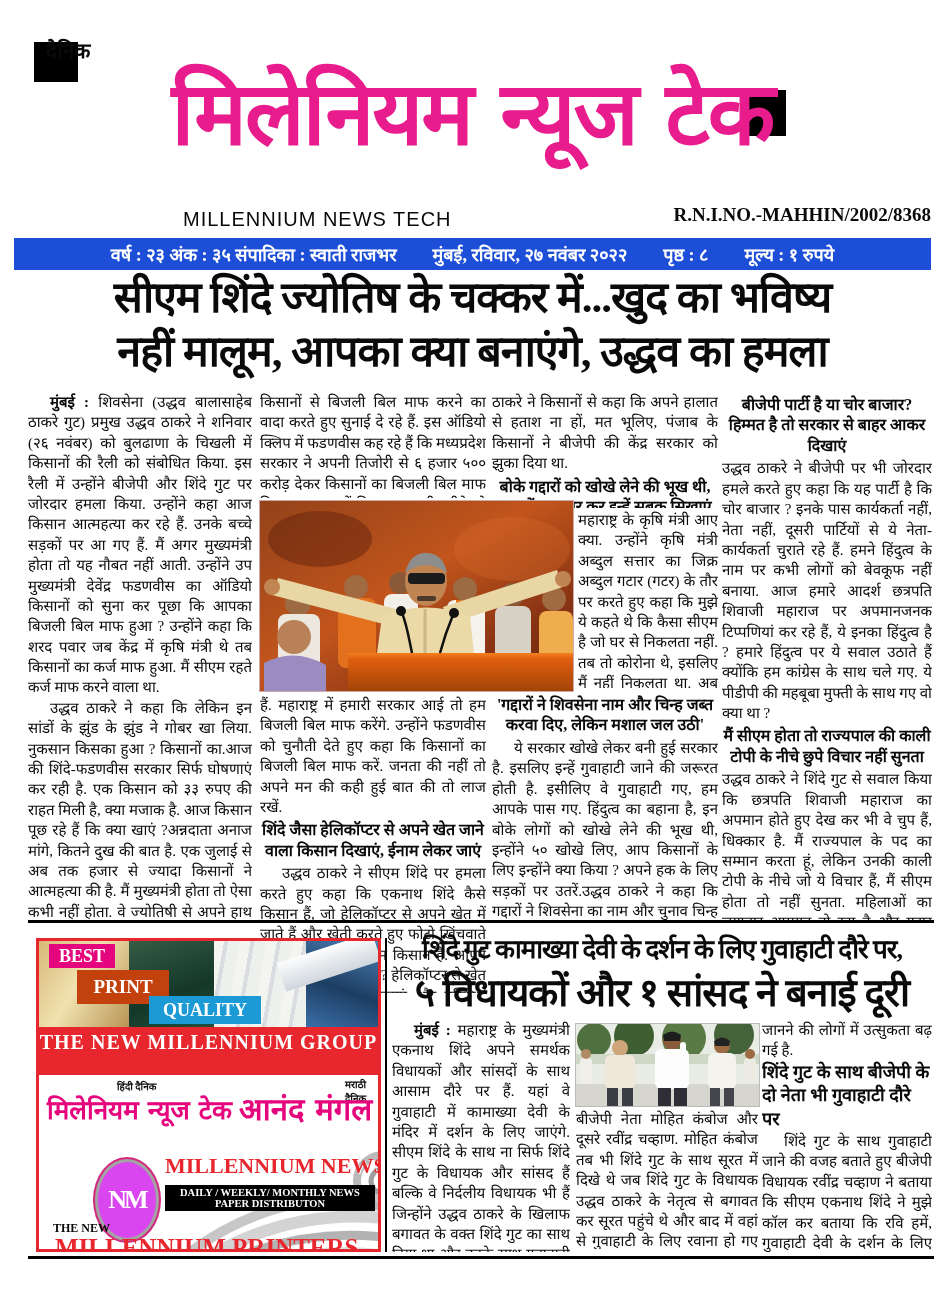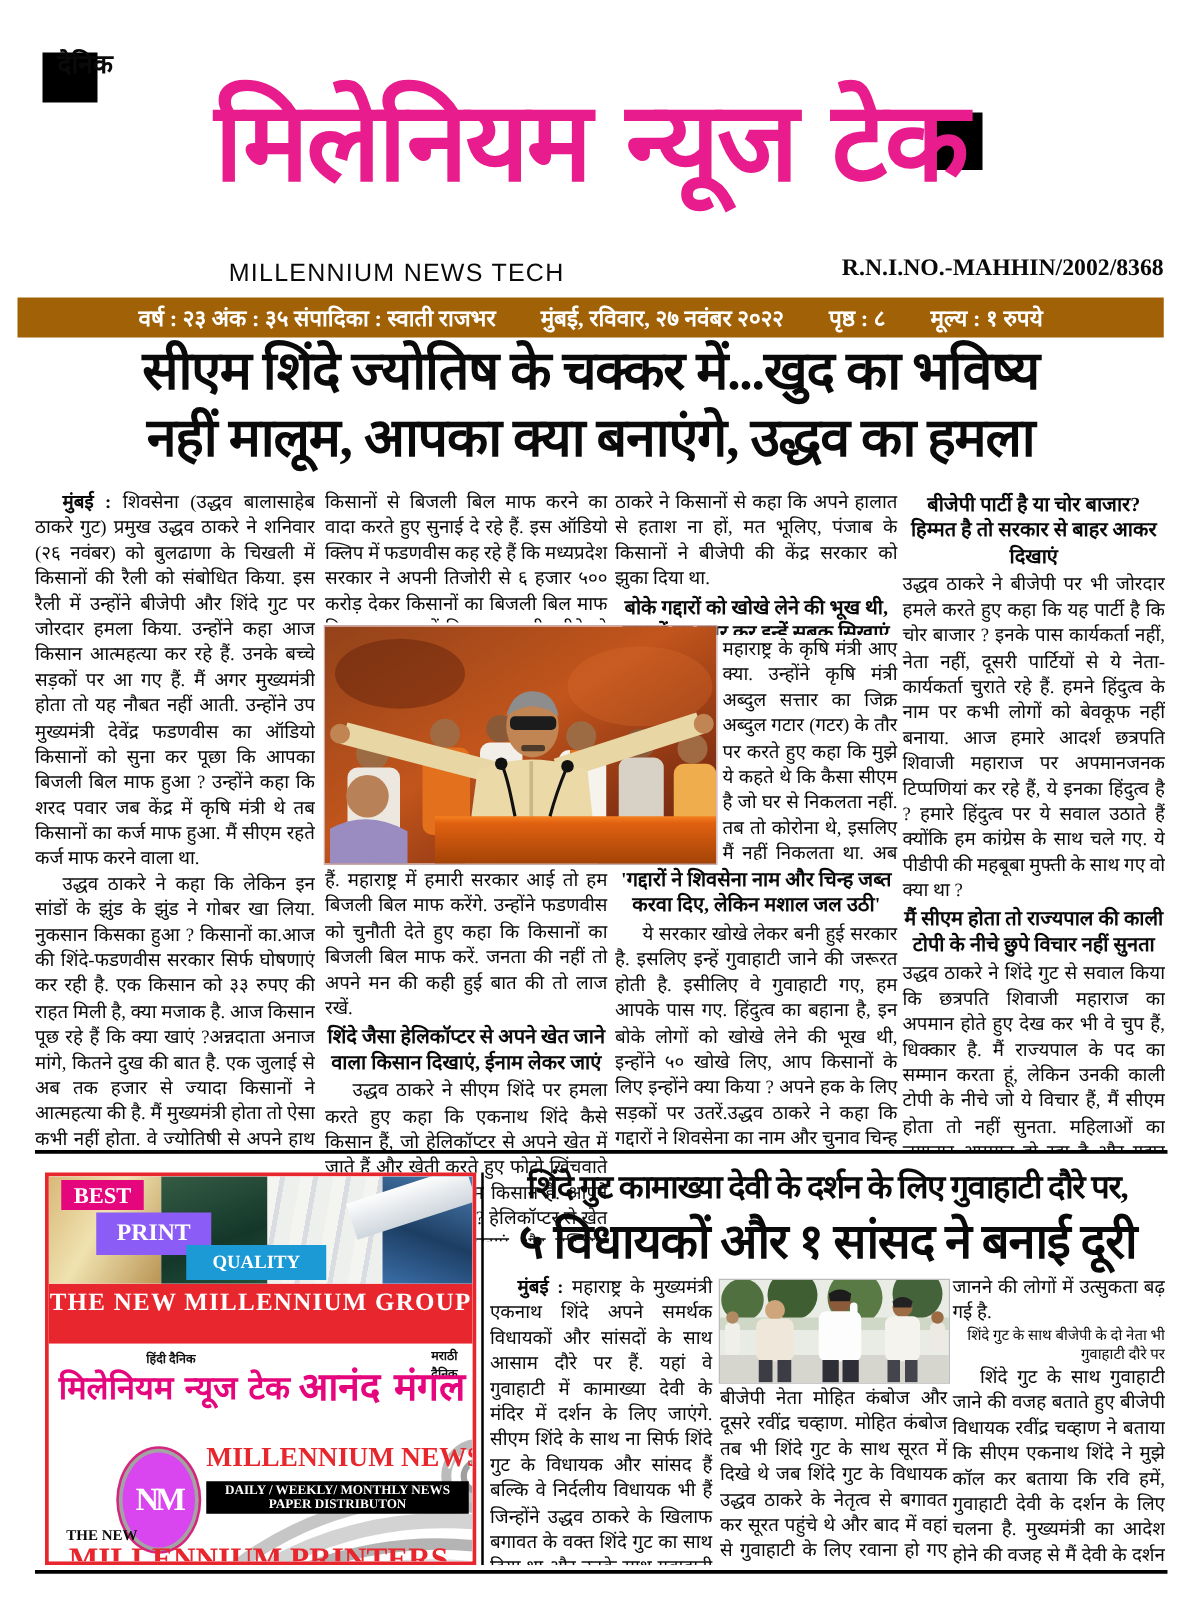--- a/index.html
+++ b/index.html
@@ -8,21 +8,21 @@
   .abs{position:absolute;}
   .mark{position:absolute;background:#000;}
   
   .daily{left:46px;top:36px;font-size:21px;font-weight:bold;}
   .masthead{left:0;right:0;top:52px;text-align:center;white-space:nowrap;
             font-family:"DejaVu Sans",sans-serif;font-weight:900;font-size:88px;line-height:1.4;
             color:#e81c8c;letter-spacing:-2px;}
   .mast-en{left:183px;top:208px;font-family:"Liberation Sans",sans-serif;font-weight:normal;
            font-size:20px;letter-spacing:1px;}
   .rni{right:14px;top:204px;font-weight:bold;font-size:19px;}
-  .infobar{left:14px;right:14px;top:238px;height:32px;background:#a16207;color:#fff;
+  .infobar{left:14px;right:14px;top:238px;height:32px;background:#1d4ed8;color:#fff;
            display:flex;align-items:center;justify-content:center;gap:36px;
            font-size:18px;font-weight:bold;white-space:nowrap;}
   
   .h1line{left:0;right:0;text-align:center;font-weight:800;font-size:43px;line-height:1.0;
           letter-spacing:-1px;white-space:nowrap;}
   
   .bt{font-size:15px;line-height:1.36;text-align:justify;overflow:hidden;}
   .sub{font-weight:bold;text-align:center;font-size:16px;line-height:1.28;padding:3px 0 2px;}
   .ind{text-indent:22px;}
   .col{position:absolute;}
@@ -43,22 +43,22 @@
            background:linear-gradient(160deg,#355c44,#14372a 60%,#23513a);}
   .ad .cb3{position:absolute;left:175px;top:0;width:92px;height:86px;
            background:repeating-linear-gradient(100deg,#f4f4f0 0 10px,#d9dce0 10px 14px,#eef0ee 14px 26px);}
   .ad .cb4{position:absolute;left:267px;top:0;right:0;height:86px;
            background:linear-gradient(200deg,#4d80b5,#1d3e63 55%,#3a6ea8);}
   .ad .paperstreak{position:absolute;left:240px;top:6px;width:100px;height:30px;transform:rotate(-18deg);
            background:linear-gradient(#fdfdfd,#cfd6dd);}
   .tagbox{position:absolute;color:#fff;font-weight:bold;text-align:center;
           font-family:"Liberation Serif",serif;}
   .tag-best{left:10px;top:3px;width:66px;height:24px;background:#e5067e;font-size:18px;line-height:24px;}
-  .tag-print{left:38px;top:29px;width:92px;height:34px;background:#8b5cf6;font-size:19px;line-height:34px;}
-  .tag-quality{left:110px;top:55px;width:112px;height:28px;background:#1c9ad6;font-size:15px;line-height:28px;}
+  .tag-print{left:38px;top:29px;width:92px;height:34px;background:#c2410c;font-size:19px;line-height:34px;}
+  .tag-quality{left:110px;top:55px;width:112px;height:28px;background:#1c9ad6;font-size:18px;line-height:28px;}
   .ad .groupband{height:48px;background:#e8262d;color:#fff;text-align:center;
                  font-weight:bold;font-size:20px;line-height:30px;letter-spacing:1px;}
   .ad .papersrow{position:relative;height:66px;background:#fff;}
   .smalllabel{position:absolute;font-size:10px;font-weight:bold;color:#111;}
   .pinkname{position:absolute;color:#e5067e;font-family:"DejaVu Sans",sans-serif;
             font-weight:900;white-space:nowrap;}
   .ad .printersarea{position:relative;height:129px;background:#fff;overflow:hidden;}
   .swirl{position:absolute;right:-30px;top:0;width:260px;height:129px;opacity:.8;}
   .logooval{position:absolute;left:56px;top:18px;width:58px;height:76px;border-radius:50%;
             background:#d946ef;border:3px solid #a3a3a3;box-shadow:0 0 0 2px #d4267e;
@@ -70,21 +70,21 @@
             white-space:nowrap;}
   .agency{position:absolute;left:126px;top:12px;font-size:22px;font-weight:bold;color:#e8262d;
           white-space:nowrap;text-shadow:1px 1px 0 #fff;}
   .agencysub{position:absolute;left:126px;top:44px;width:210px;background:#000;color:#fff;
              font-size:10.5px;font-weight:bold;text-align:center;padding:2px 0;}
   
   .h2line1{left:392px;width:540px;text-align:center;font-weight:bold;font-size:26px;
            white-space:nowrap;letter-spacing:-1px;}
   .h2line2{left:392px;width:540px;text-align:center;font-weight:800;font-size:39px;
            white-space:nowrap;letter-spacing:-1px;}
-  .sub2{font-weight:normal;text-align:right;font-size:12px;line-height:1.3;}
+  .sub2{font-weight:bold;text-align:left;font-size:18px;line-height:1.3;}
 </style>
 </head>
 <body>
 
 <div class="page">
 
   <div class="mark" style="left:34px;top:42px;width:44px;height:40px;"></div>
   <div class="mark" style="left:749px;top:90px;width:37px;height:46px;"></div>
 
   <div class="abs daily">दैनिक</div>

